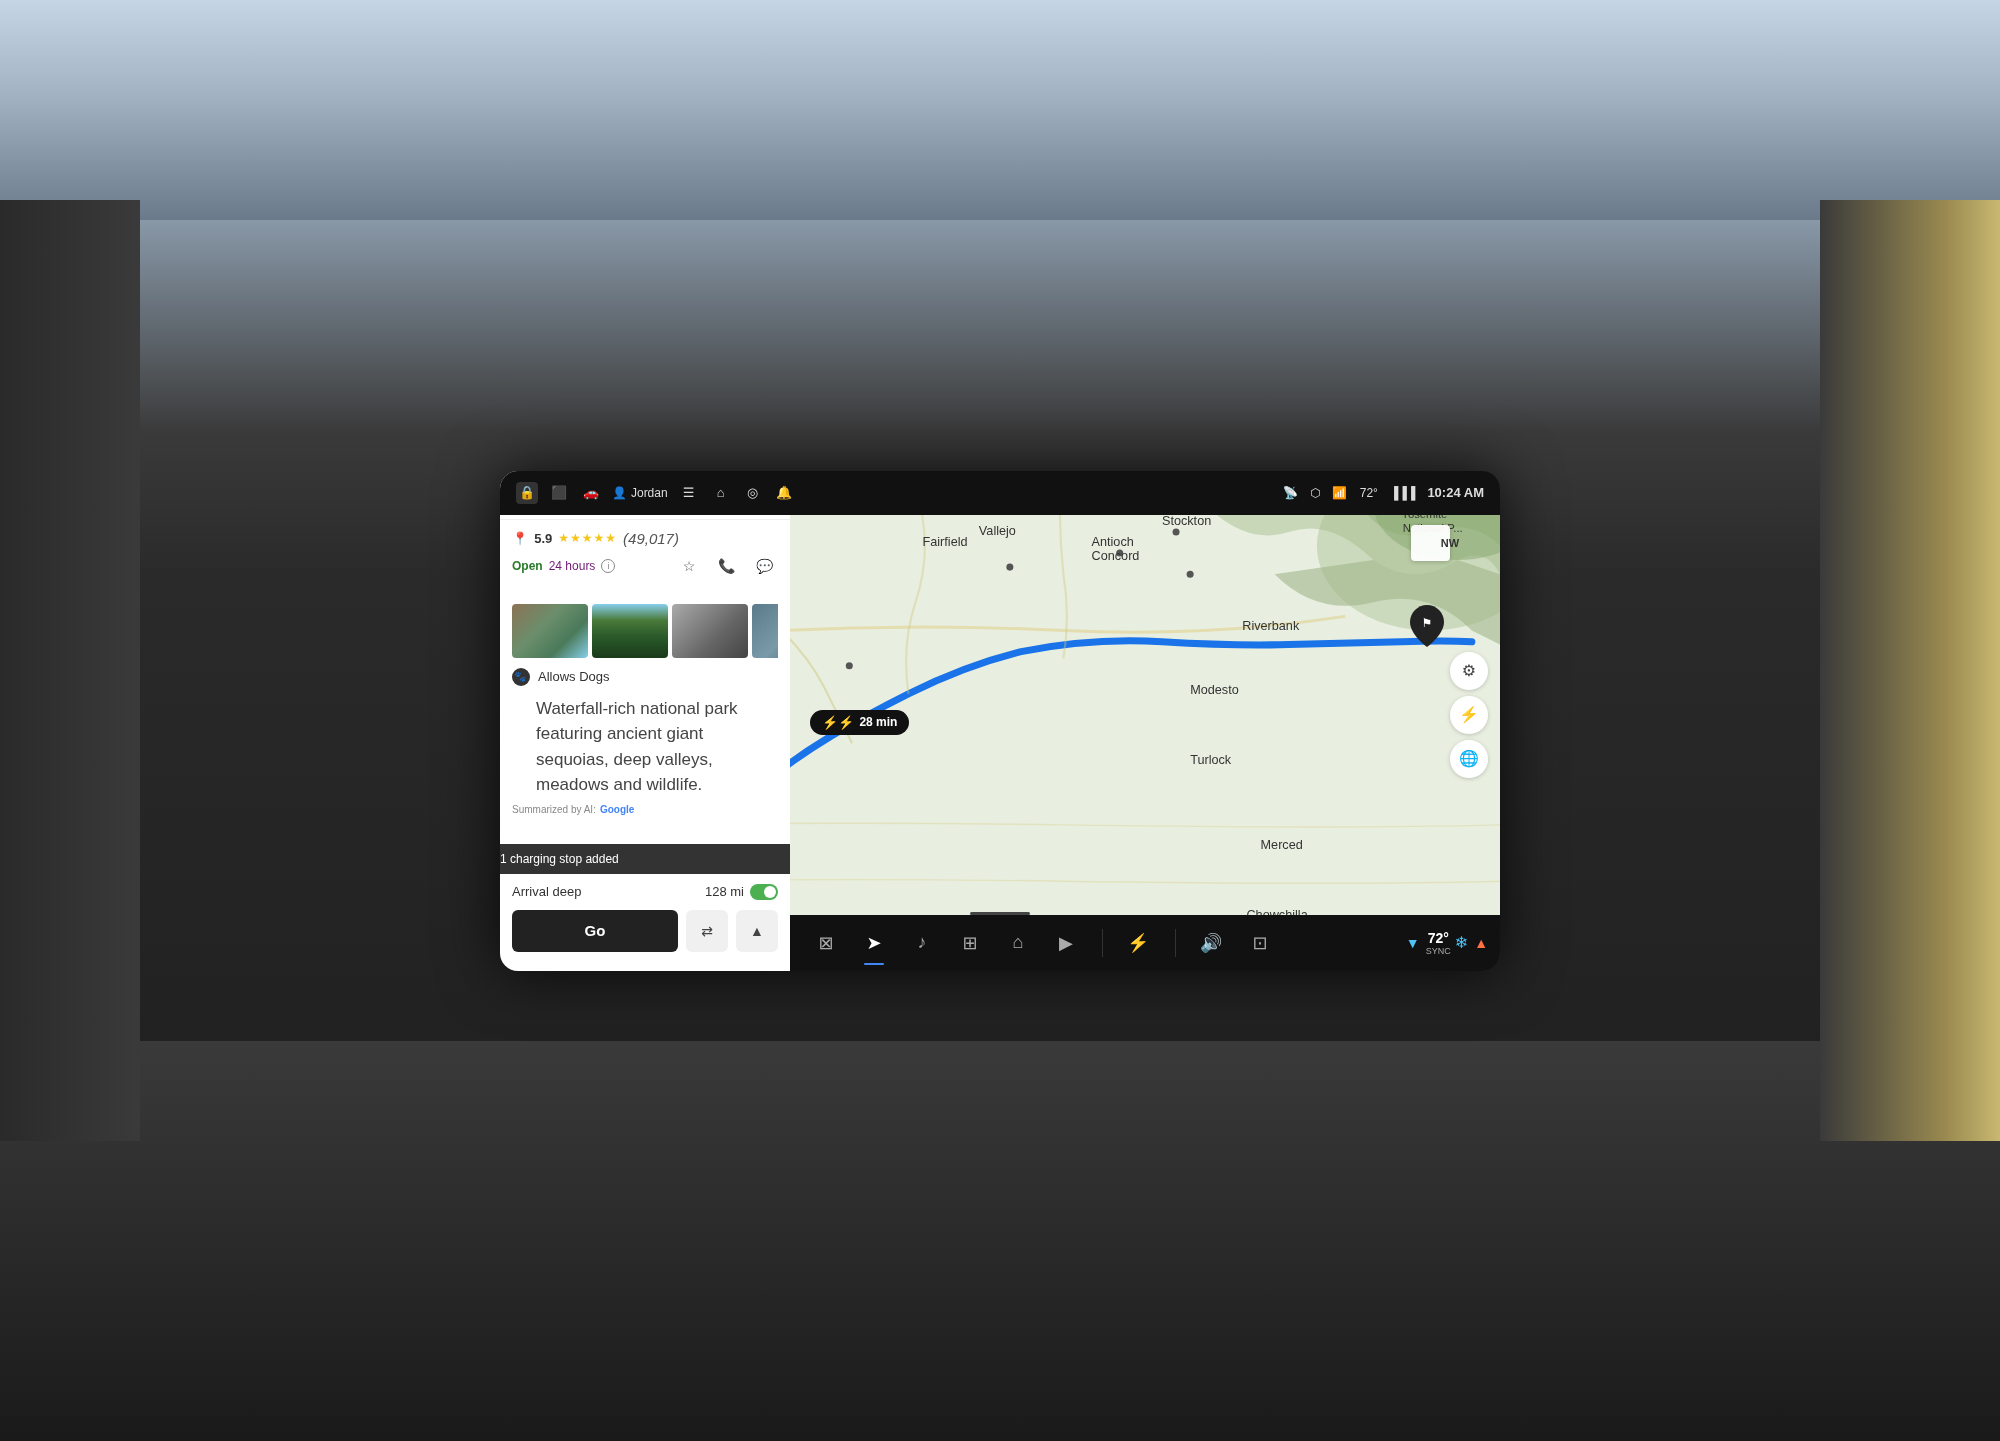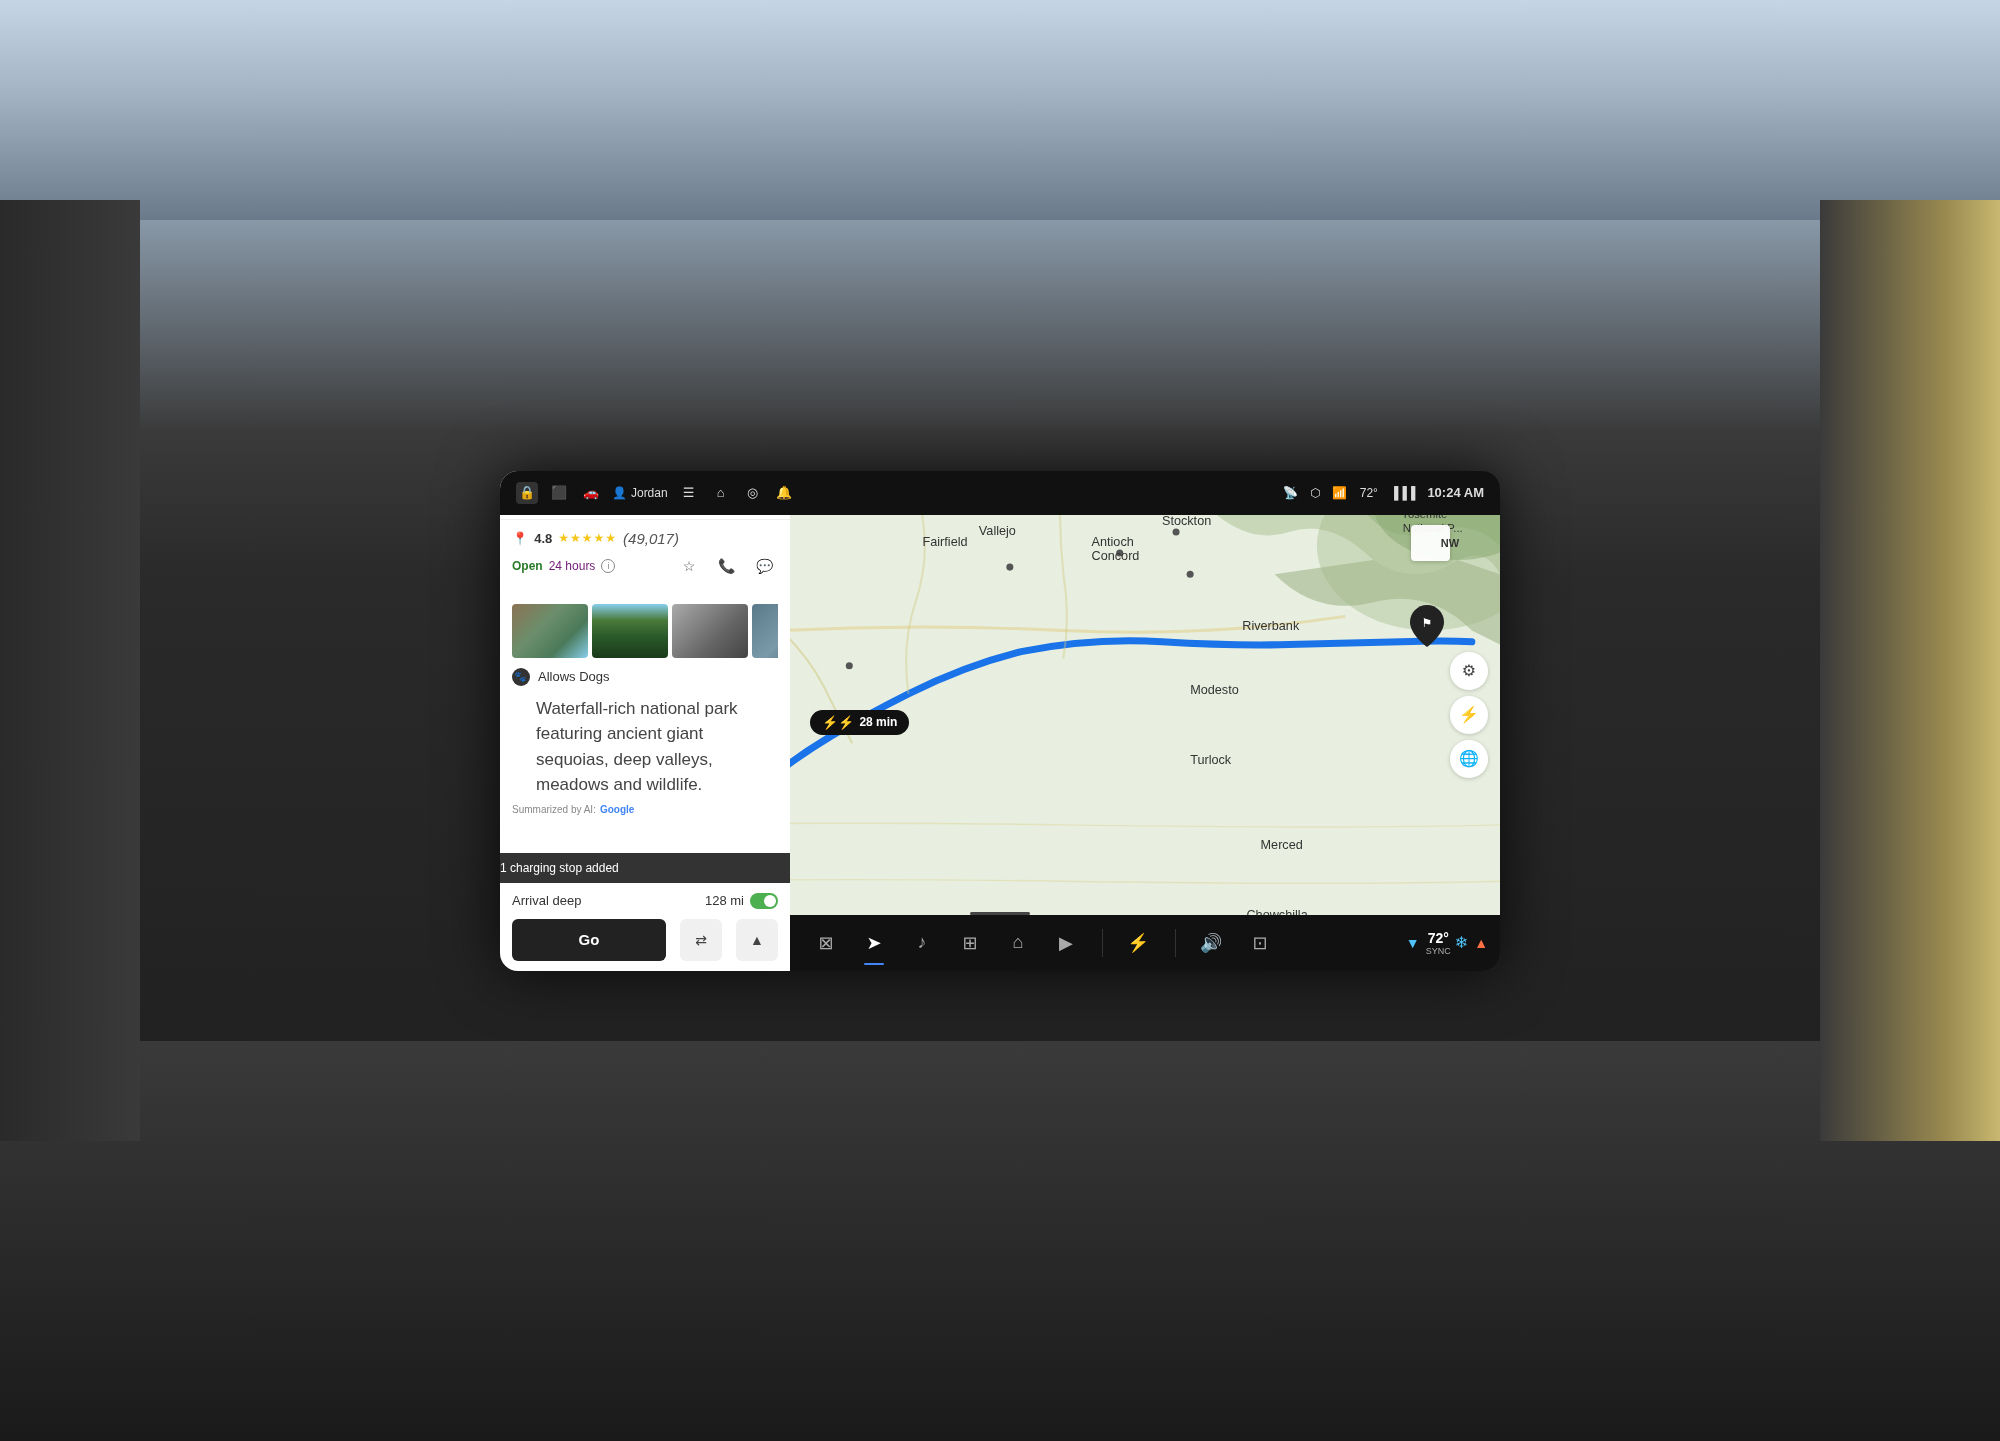--- a/index.html
+++ b/index.html
@@ -332,22 +332,22 @@
     }
     .range-toggle-dot {
       width: 12px;
       height: 12px;
       background: #fff;
       border-radius: 50%;
     }
 
     .go-row {
       display: flex;
-      gap: 14px;
-      padding-bottom: 10px;
+      gap: 8px;
+      padding-bottom: 19px;
     }
     .go-btn {
       flex: 1;
       height: 42px;
       background: #222;
       color: #fff;
       border: none;
       border-radius: 6px;
       font-size: 15px;
       font-weight: 600;
@@ -706,21 +706,21 @@
     <div class="panel-header">
       <div class="back-btn">‹</div>
       <div class="panel-title">Yosemite National Park</div>
       <div class="close-btn">✕</div>
     </div>
 
     <div class="panel-content">
 
       <div class="rating-row">
         <span class="rating-pin">📍</span>
-        <span style="font-size:13px;font-weight:700;color:#333;">4.8</span>
+        <span style="font-size:13px;font-weight:700;color:#333;">5.9</span>
         <span class="stars">★★★★★</span>
         <span class="rating-count">(49,017)</span>
       </div>
 
       <div class="hours-row">
         <span class="open-badge">Open</span>
         <span class="hours-text">24 hours</span>
         <div class="info-icon">i</div>
         <div class="action-icons">
           <div class="action-icon">☆</div>

